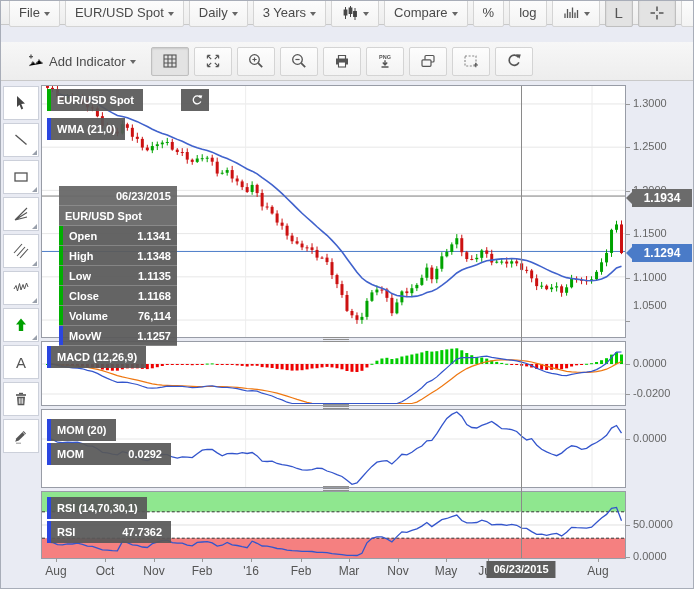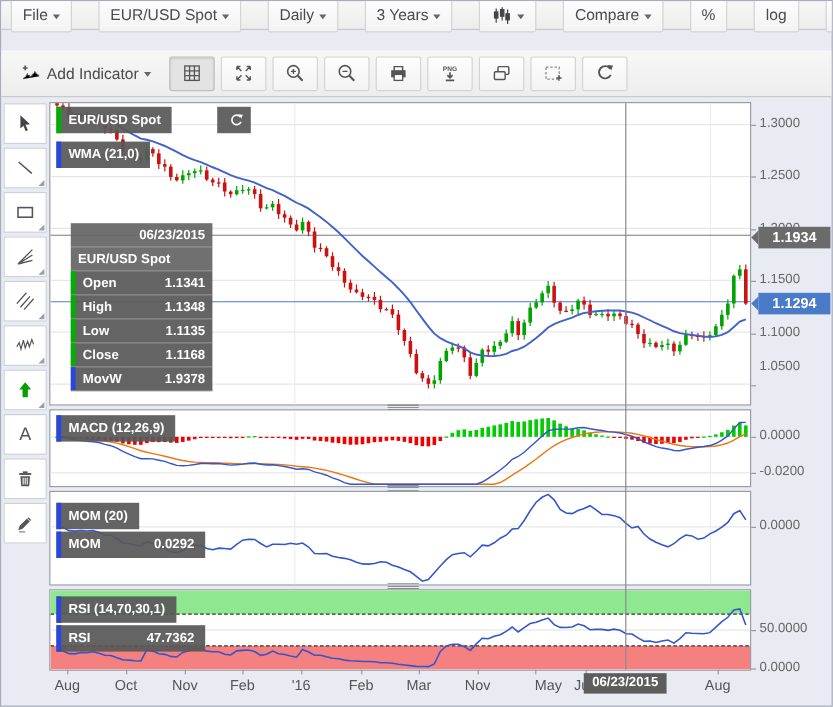--- a/index.html
+++ b/index.html
@@ -1,22 +1,22 @@
 <!DOCTYPE html>
 <html><head>
 <meta charset="utf-8">
 <style>
   html,body{margin:0;padding:0}
   #app{position:relative;width:694px;height:589px;background:#e9ebf3;
        font-family:"Liberation Sans","DejaVu Sans",sans-serif;border:1px solid #a8adb8;
        box-sizing:border-box;overflow:hidden}
   .toolbar{position:absolute;left:0;width:100%;display:flex;align-items:center;
        background:linear-gradient(#f7f7f7,#ededed);border-bottom:1px solid #c9c9c9;box-sizing:border-box}
-  #toolbar-main{top:0;height:24px;padding-left:8px;gap:22px}
-  #toolbar-chart{top:41px;height:39px;padding-left:6px;gap:5px}
+  #toolbar-main{top:0;height:24px;padding-left:8px;gap:5px}
+  #toolbar-chart{top:41px;height:39px;padding-left:16px;gap:5px}
   .tb-btn{display:flex;align-items:center;justify-content:center;gap:4px;height:29px;padding:0 9px;
        background:linear-gradient(#fdfdfd,#f3f3f3);border:1px solid #d4d4d4;border-radius:2px;
        font-size:13px;color:#4a4a4a;cursor:pointer;box-sizing:border-box;white-space:nowrap}
   .tb-btn.selected{background:#e3e3e3;border-color:#bfbfbf;box-shadow:inset 0 1px 2px rgba(0,0,0,.12)}
   .tb-btn.plain{background:transparent;border-color:transparent}
   .big-letter{font-size:15px;color:#555}
   .caret{width:0;height:0;border:3.5px solid transparent;border-top:4.5px solid #666;margin-top:5px}
   .ibox{display:flex;align-items:center}
   .tool-tile{position:absolute;left:2px;width:36px;height:34px;background:#fff;border:1px solid #ccd0da;
        display:flex;align-items:center;justify-content:center;cursor:pointer;box-sizing:border-box}
@@ -681,23 +681,28 @@
           <span class="tt-bar" style="background: rgb(0, 176, 0);"></span>
           <span class="tt-lab">Low</span>
           <span>1.1135</span>
         </div>
         <div class="tt-row">
           <span class="tt-bar" style="background: rgb(0, 176, 0);"></span>
           <span class="tt-lab">Close</span>
           <span>1.1168</span>
         </div>
         <div class="tt-row">
+          <span class="tt-bar" style="background: rgb(0, 176, 0);"></span>
+          <span class="tt-lab">Volume</span>
+          <span>76,114</span>
+        </div>
+        <div class="tt-row">
           <span class="tt-bar" style="background: rgb(43, 70, 224);"></span>
           <span class="tt-lab">MovW</span>
-          <span>1.9378</span>
+          <span>1.1257</span>
         </div>
       </div>
   </div>
 
   <div class="badge" style="top:188px;background:#6b6b6b">
     <span class="badge-arrow" style="border-right-color:#6b6b6b"></span>
     <span>1.1934</span>
   </div>
   <div class="badge" style="top:243px;background:#4a7bc8">
     <span class="badge-arrow" style="border-right-color:#4a7bc8"></span>
@@ -829,18 +834,18 @@
     <div class="x-label" style="left: 201px;">Feb</div>
     <div class="tickv" style="left: 250px;"></div>
     <div class="x-label" style="left: 250px;">'16</div>
     <div class="tickv" style="left: 300px;"></div>
     <div class="x-label" style="left: 300px;">Feb</div>
     <div class="tickv" style="left: 348px;"></div>
     <div class="x-label" style="left: 348px;">Mar</div>
     <div class="tickv" style="left: 397px;"></div>
     <div class="x-label" style="left: 397px;">Nov</div>
     <div class="tickv" style="left: 445px;"></div>
-    <div class="x-label" style="left: 456px;">May</div>
+    <div class="x-label" style="left: 445px;">May</div>
     <div class="tickv" style="left: 487px;"></div>
     <div class="x-label" style="left: 487px;">Jun</div>
     <div class="tickv" style="left: 597px;"></div>
     <div class="x-label" style="left: 597px;">Aug</div>
   </div>
 
 </body></html>

